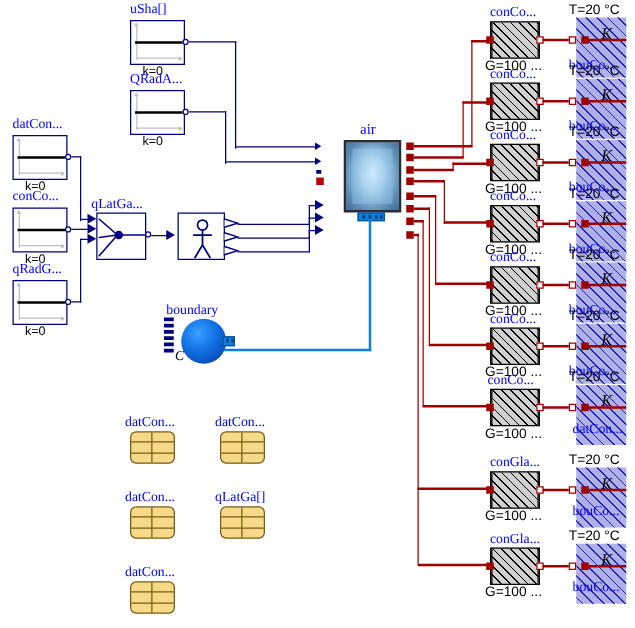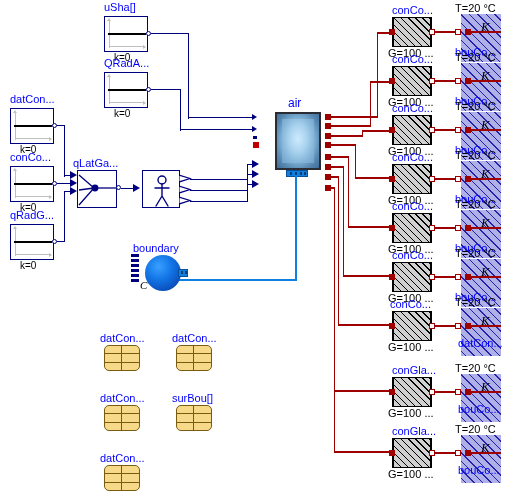--- a/index.html
+++ b/index.html
@@ -1,18 +1,18 @@
 <!DOCTYPE html>
 <html><head>
 <meta charset="utf-8">
 <style>
   html,body{margin:0;padding:0;background:#ffffff;}
   body{width:508px;height:502px;font-family:"Liberation Sans",sans-serif;}
   #canvas{position:relative;width:508px;height:502px;overflow:hidden;background:#fff;}
-  .lbl{position:absolute;color:#0000ff;font-size:11px;line-height:11px;white-space:nowrap;}
+  .lbl{position:absolute;color:#0000ff;font-size:11px;line-height:11px;white-space:nowrap;font-family:Liberation Serif, serif;}
   .lbl-blk{position:absolute;color:#000000;font-size:11px;line-height:11px;white-space:nowrap;}
   
   .src{position:absolute;width:44px;height:36px;border:1.5px solid #00007f;background:#ffffff;box-sizing:border-box;}
   .src .axv{position:absolute;left:4px;top:3px;width:1px;height:28px;background:#bfbfbf;}
   .src .axh{position:absolute;left:4px;bottom:4px;width:36px;height:1px;background:#bfbfbf;}
   .src .line{position:absolute;left:3px;top:16px;width:38px;height:1.5px;background:#000;}
   .src .arrA{position:absolute;left:2px;top:1px;width:0;height:0;border-left:2px solid transparent;border-right:2px solid transparent;border-bottom:3px solid #bfbfbf;}
   .src .arrB{position:absolute;right:1px;bottom:2px;width:0;height:0;border-top:2px solid transparent;border-bottom:2px solid transparent;border-left:3px solid #bfbfbf;}
   .srck{position:absolute;color:#000;font-size:10px;line-height:10px;white-space:nowrap;}
   .oport{position:absolute;width:5px;height:5px;border:1.2px solid #00007f;background:#ffffff;box-sizing:border-box;border-radius:50%;}
@@ -462,21 +462,21 @@
     <div class="rv" style="left:16px;"></div>
   </div>
 
   <div class="lbl" style="left:100px;top:393px;">datCon...</div>
   <div class="rec" style="left:104px;top:405px;">
     <div class="rh" style="top:7px;"></div>
     <div class="rh" style="top:16px;"></div>
     <div class="rv" style="left:16px;"></div>
   </div>
 
-  <div class="lbl" style="left:172px;top:393px;">surBou[]</div>
+  <div class="lbl" style="left:172px;top:393px;">qLatGa[]</div>
   <div class="rec" style="left:176px;top:405px;">
     <div class="rh" style="top:7px;"></div>
     <div class="rh" style="top:16px;"></div>
     <div class="rv" style="left:16px;"></div>
   </div>
 
   <div class="lbl" style="left:100px;top:453px;">datCon...</div>
   <div class="rec" style="left:104px;top:465px;">
     <div class="rh" style="top:7px;"></div>
     <div class="rh" style="top:16px;"></div>

